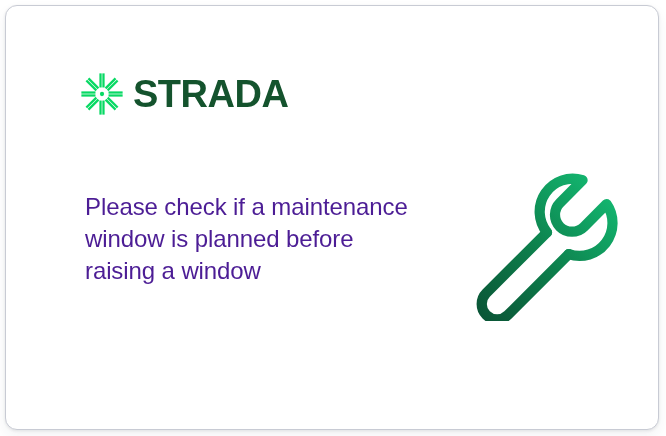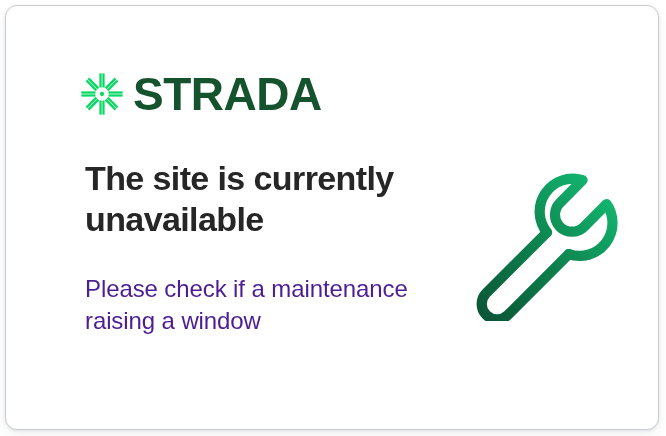--- a/index.html
+++ b/index.html
@@ -41,21 +41,21 @@
     align-items: center;
     gap: 9px;
   }
   .brand-mark {
     width: 44px;
     height: 44px;
     display: block;
     flex: 0 0 auto;
   }
   .brand-word {
-    font-size: 46px;
+    font-size: 38px;
     line-height: 42px;
     font-weight: 700;
     letter-spacing: -0.5px;
     color: #14532d;
     white-space: nowrap;
     font-family: "Liberation Sans", sans-serif;
   }
   
   .copy {
     position: absolute;
@@ -126,23 +126,23 @@
             </g>
 
             <circle cx="32" cy="32" r="3.1"></circle>
           </g>
         </svg>
       </span>
       <span class="brand-word">STRADA</span>
     </div>
 
     <div class="copy">
-      <h1 class="headline">The site is currently unavailable</h1>
       <p class="subcopy">
         <span>Please check if a maintenance</span>
+        <span>window is planned before</span>
         <span>raising a window</span>
       </p>
     </div>
 
     <div class="wrench">
       <svg viewBox="0 0 100 100" xmlns="http://www.w3.org/2000/svg" aria-hidden="true">
         <defs>
           <linearGradient id="wrenchGrad" x1="8" y1="92" x2="92" y2="8" gradientUnits="userSpaceOnUse">
             <stop offset="0" stop-color="#0a5536"></stop>
             <stop offset="0.45" stop-color="#0d7f4c"></stop>

